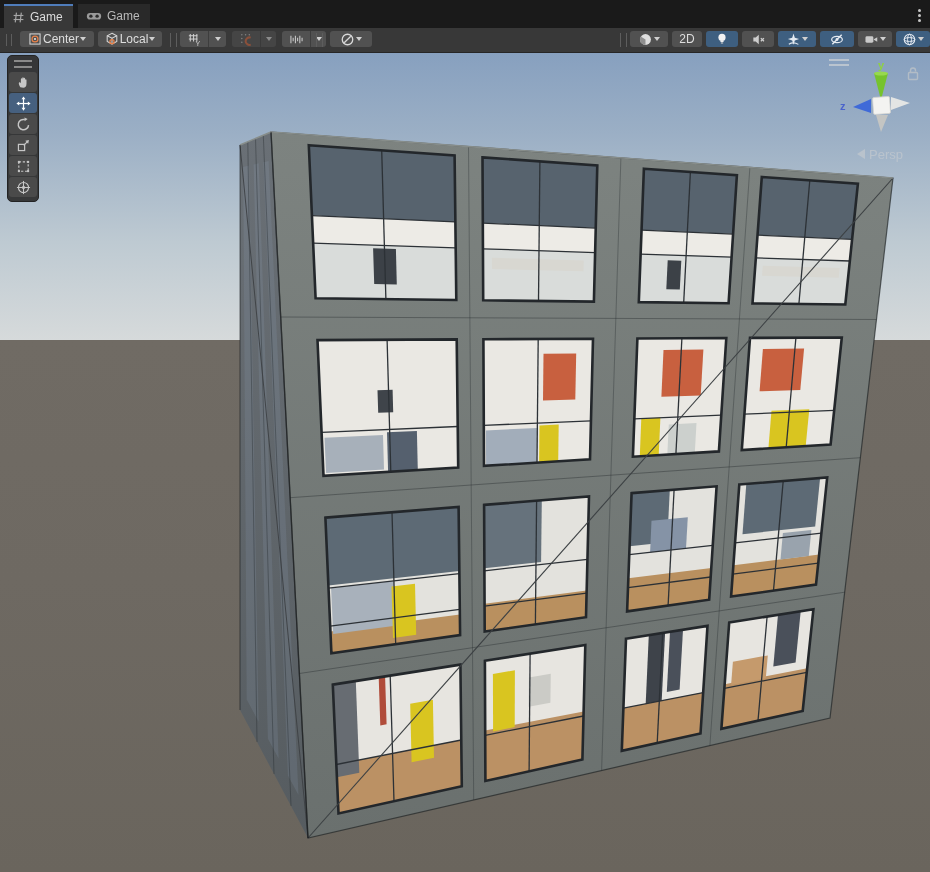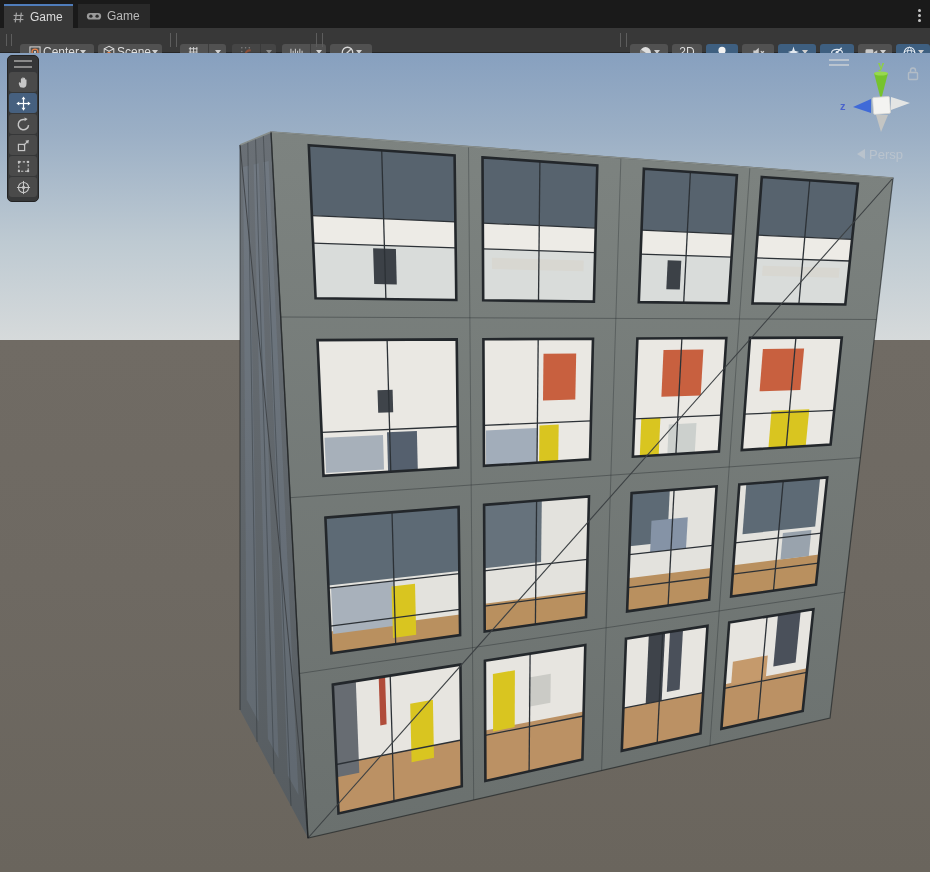--- a/index.html
+++ b/index.html
@@ -11,21 +11,21 @@
   .tabbar { position:absolute; left:0; top:0; width:930px; height:28px; background:#1a1a1a; }
   .tab { position:absolute; top:4px; height:24px; display:flex; align-items:center; gap:5px;
          padding:0 10px 0 8px; font-size:12px; color:#b9b9b9; background:#292929; cursor:default; }
   .tab.active { background:#383838; color:#dcdcdc; border-top:2px solid #4f7cba; }
   .kebab { position:absolute; right:4px; top:6px; width:14px; height:18px; padding-top:1px; }
   .kebab i { display:block; width:3px; height:3px; border-radius:50%; background:#c6c6c6; margin:2px auto; }
 
   
   .toolbar { position:absolute; left:0; top:28px; width:930px; height:25px; background:#383838;
              border-bottom:1px solid #262626; }
-  .tbtn { position:absolute; top:16px; height:16px; background:#515151; border-radius:3px;
+  .tbtn { position:absolute; top:3px; height:16px; background:#515151; border-radius:3px;
           display:flex; align-items:center; justify-content:center; gap:1px;
           color:#dedede; font-size:12px; }
   .tbtn.active { background:#3e5f80; }
   .tbtn.dim { opacity:.55; }
   .split-l { border-radius:3px 0 0 3px; }
   .split-r { border-radius:0 3px 3px 0; border-left:1px solid #3d3d3d; }
   .caret { width:0; height:0; border-left:3.5px solid transparent; border-right:3.5px solid transparent;
            border-top:4px solid #cfcfcf; }
   .vsep { position:absolute; top:5px; width:7px; height:14px;
           border-left:1.5px solid #5d5d5d; border-right:1.5px solid #5d5d5d; }
@@ -97,21 +97,21 @@
       <span>Center</span>
       <span class="caret"></span>
     </div>
 
     <div class="tbtn" style="left:98px; width:64px;">
       <svg width="14" height="14" viewBox="0 0 16 16">
         <path d="M8 1.5 L13.5 4.3 V10.8 L8 13.8 L2.5 10.8 V4.3 Z" fill="none" stroke="#d6d6d6" stroke-width="1.2"></path>
         <path d="M2.5 4.3 L8 7 L13.5 4.3 M8 7 V13.8" fill="none" stroke="#d6d6d6" stroke-width="1.2"></path>
         <circle cx="8" cy="11" r="2.4" fill="none" stroke="#e8824a" stroke-width="1.4"></circle>
       </svg>
-      <span>Scene</span>
+      <span>Local</span>
       <span class="caret"></span>
     </div>
 
     <div class="vsep" style="left:170px;"></div>
 
     <div class="tbtn split-l" style="left:180px; width:28px;">
       <svg width="15" height="15" viewBox="0 0 16 16">
         <g stroke="#cfcfcf" stroke-width="1.1" fill="none">
           <line x1="2" y1="4" x2="11" y2="4"></line>
             <line x1="2" y1="7.5" x2="11" y2="7.5"></line>

